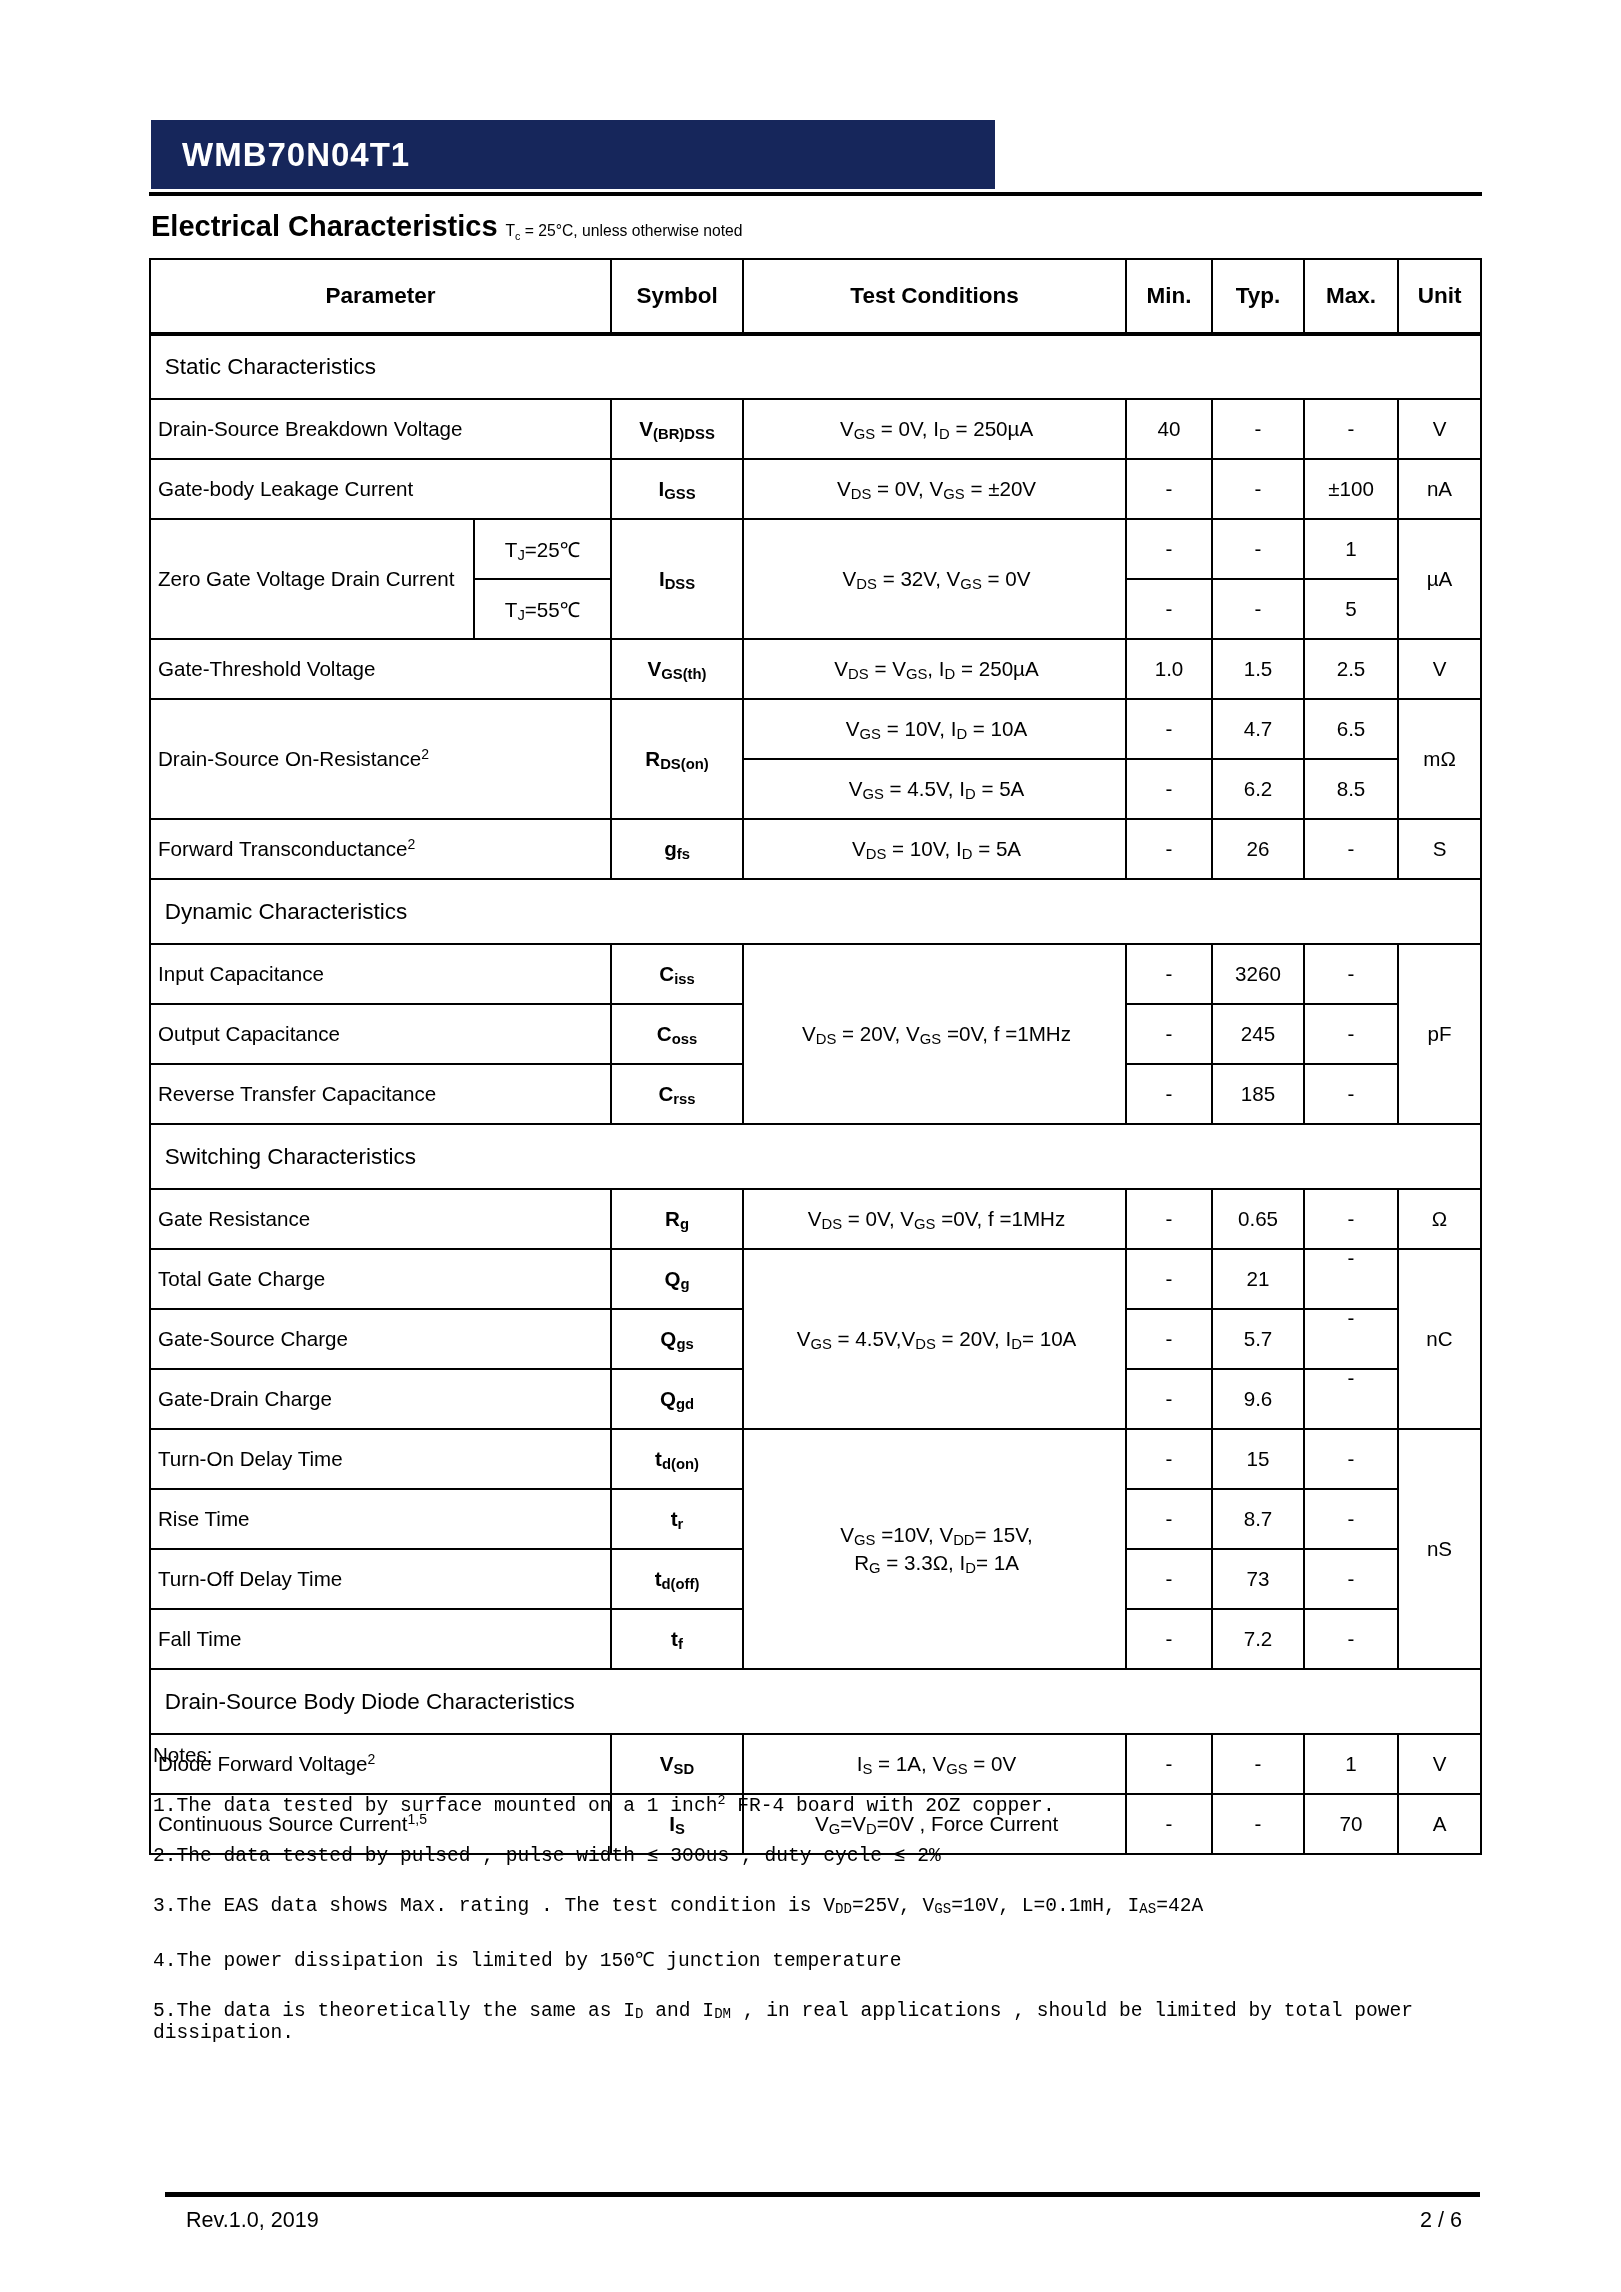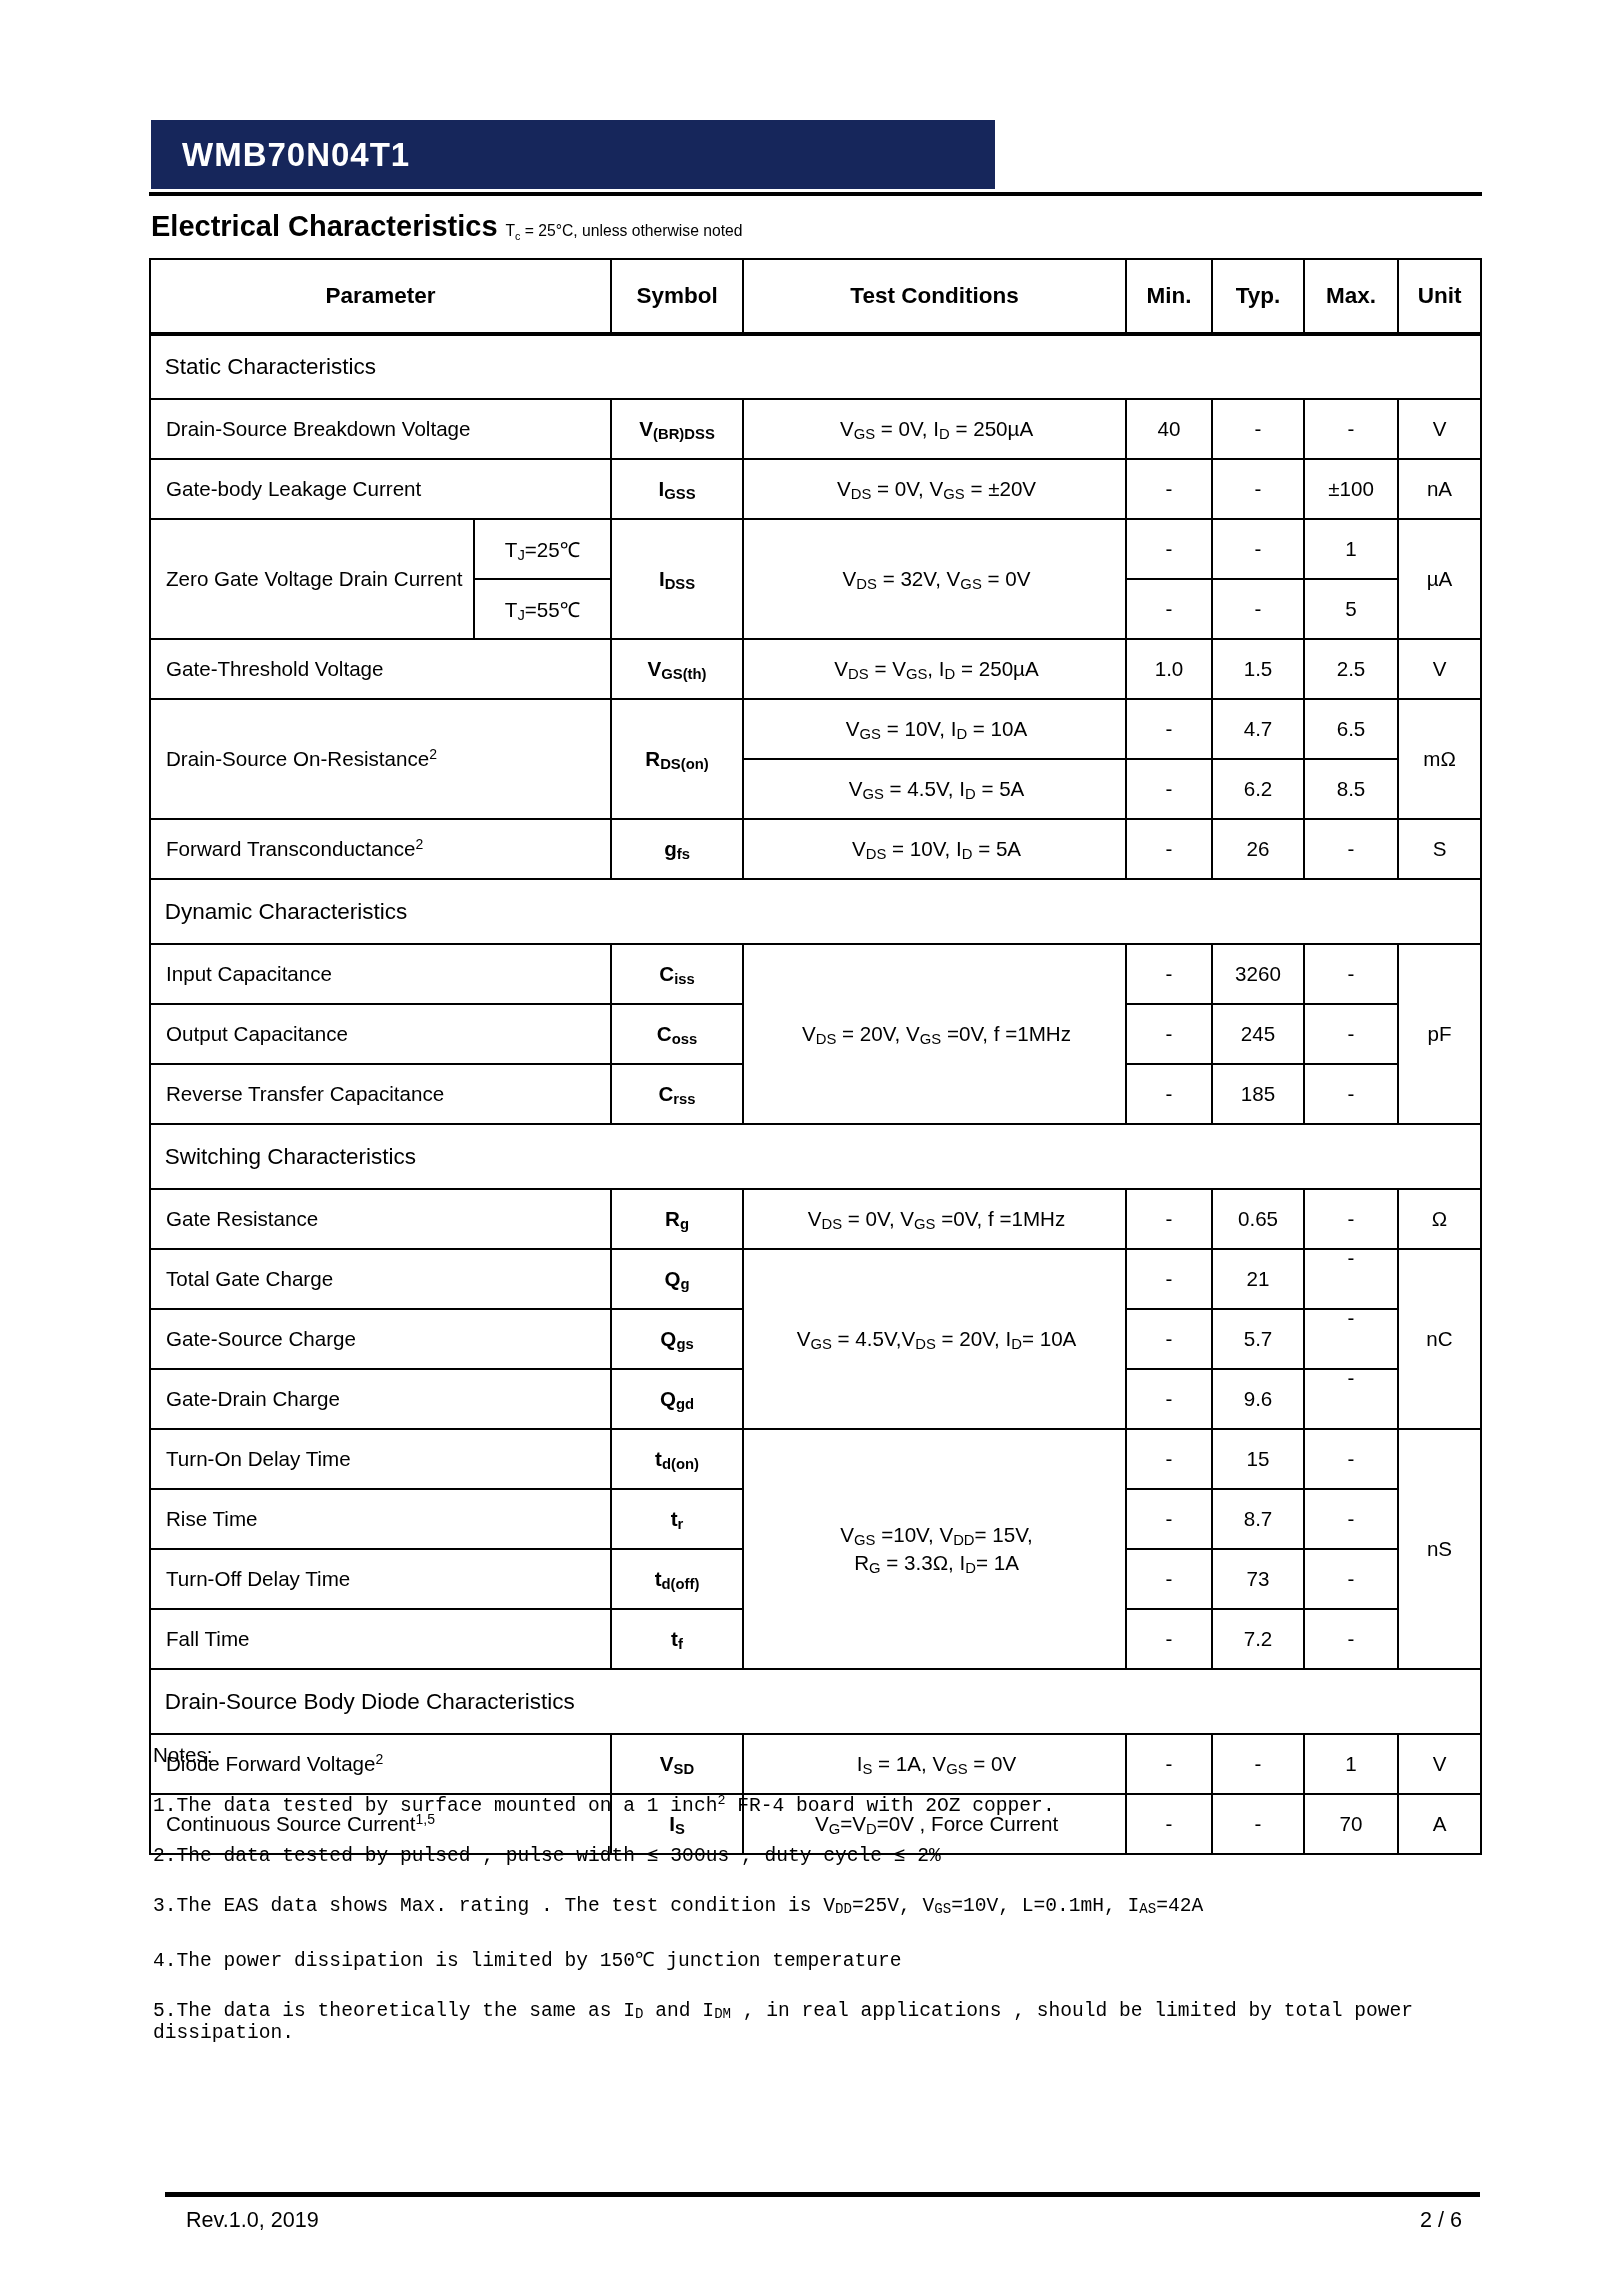--- a/index.html
+++ b/index.html
@@ -26,21 +26,21 @@
   }
   .ds-table td {
     border:2px solid #000; border-top-width:2.9px; border-bottom-width:2.9px;
     text-align:center; vertical-align:middle; overflow:hidden;
   }
   tr.h-head { height:75px; }
   tr.h-sec  { height:65px; }
   tr.h-row  { height:60px; }
   .ds-table td.th { font-size:22.5px; font-weight:bold; border-bottom-width:4.9px; }
   .ds-table td.sec { font-size:22.5px; font-weight:normal; text-align:left; padding-left:13.7px; }
-  .ds-table td.param { text-align:left; padding-left:15px; }
+  .ds-table td.param { text-align:left; padding-left:7px; }
   .ds-table td.cond  { text-align:center; padding-left:4px; line-height:1.35; }
   .ds-table td.sym { font-weight:bold; }
   .ds-table td.raised { vertical-align:top; line-height:14.7px; padding-top:1px; }
   .ds-table sub { font-size:0.72em; vertical-align:-0.18em; line-height:0; }
   .ds-table sup { font-size:0.68em; vertical-align:0.5em; line-height:0; }
 
   .notes { position:absolute; left:153px; top:1743px; width:1333px; }
   .notes-title { font-size:20.6px; }
   .note-item { font-size:19.6px; margin-top:28px;font-family:Liberation Mono, monospace; }
   .note-item sub { font-size:0.72em; vertical-align:-0.15em; line-height:0; }

